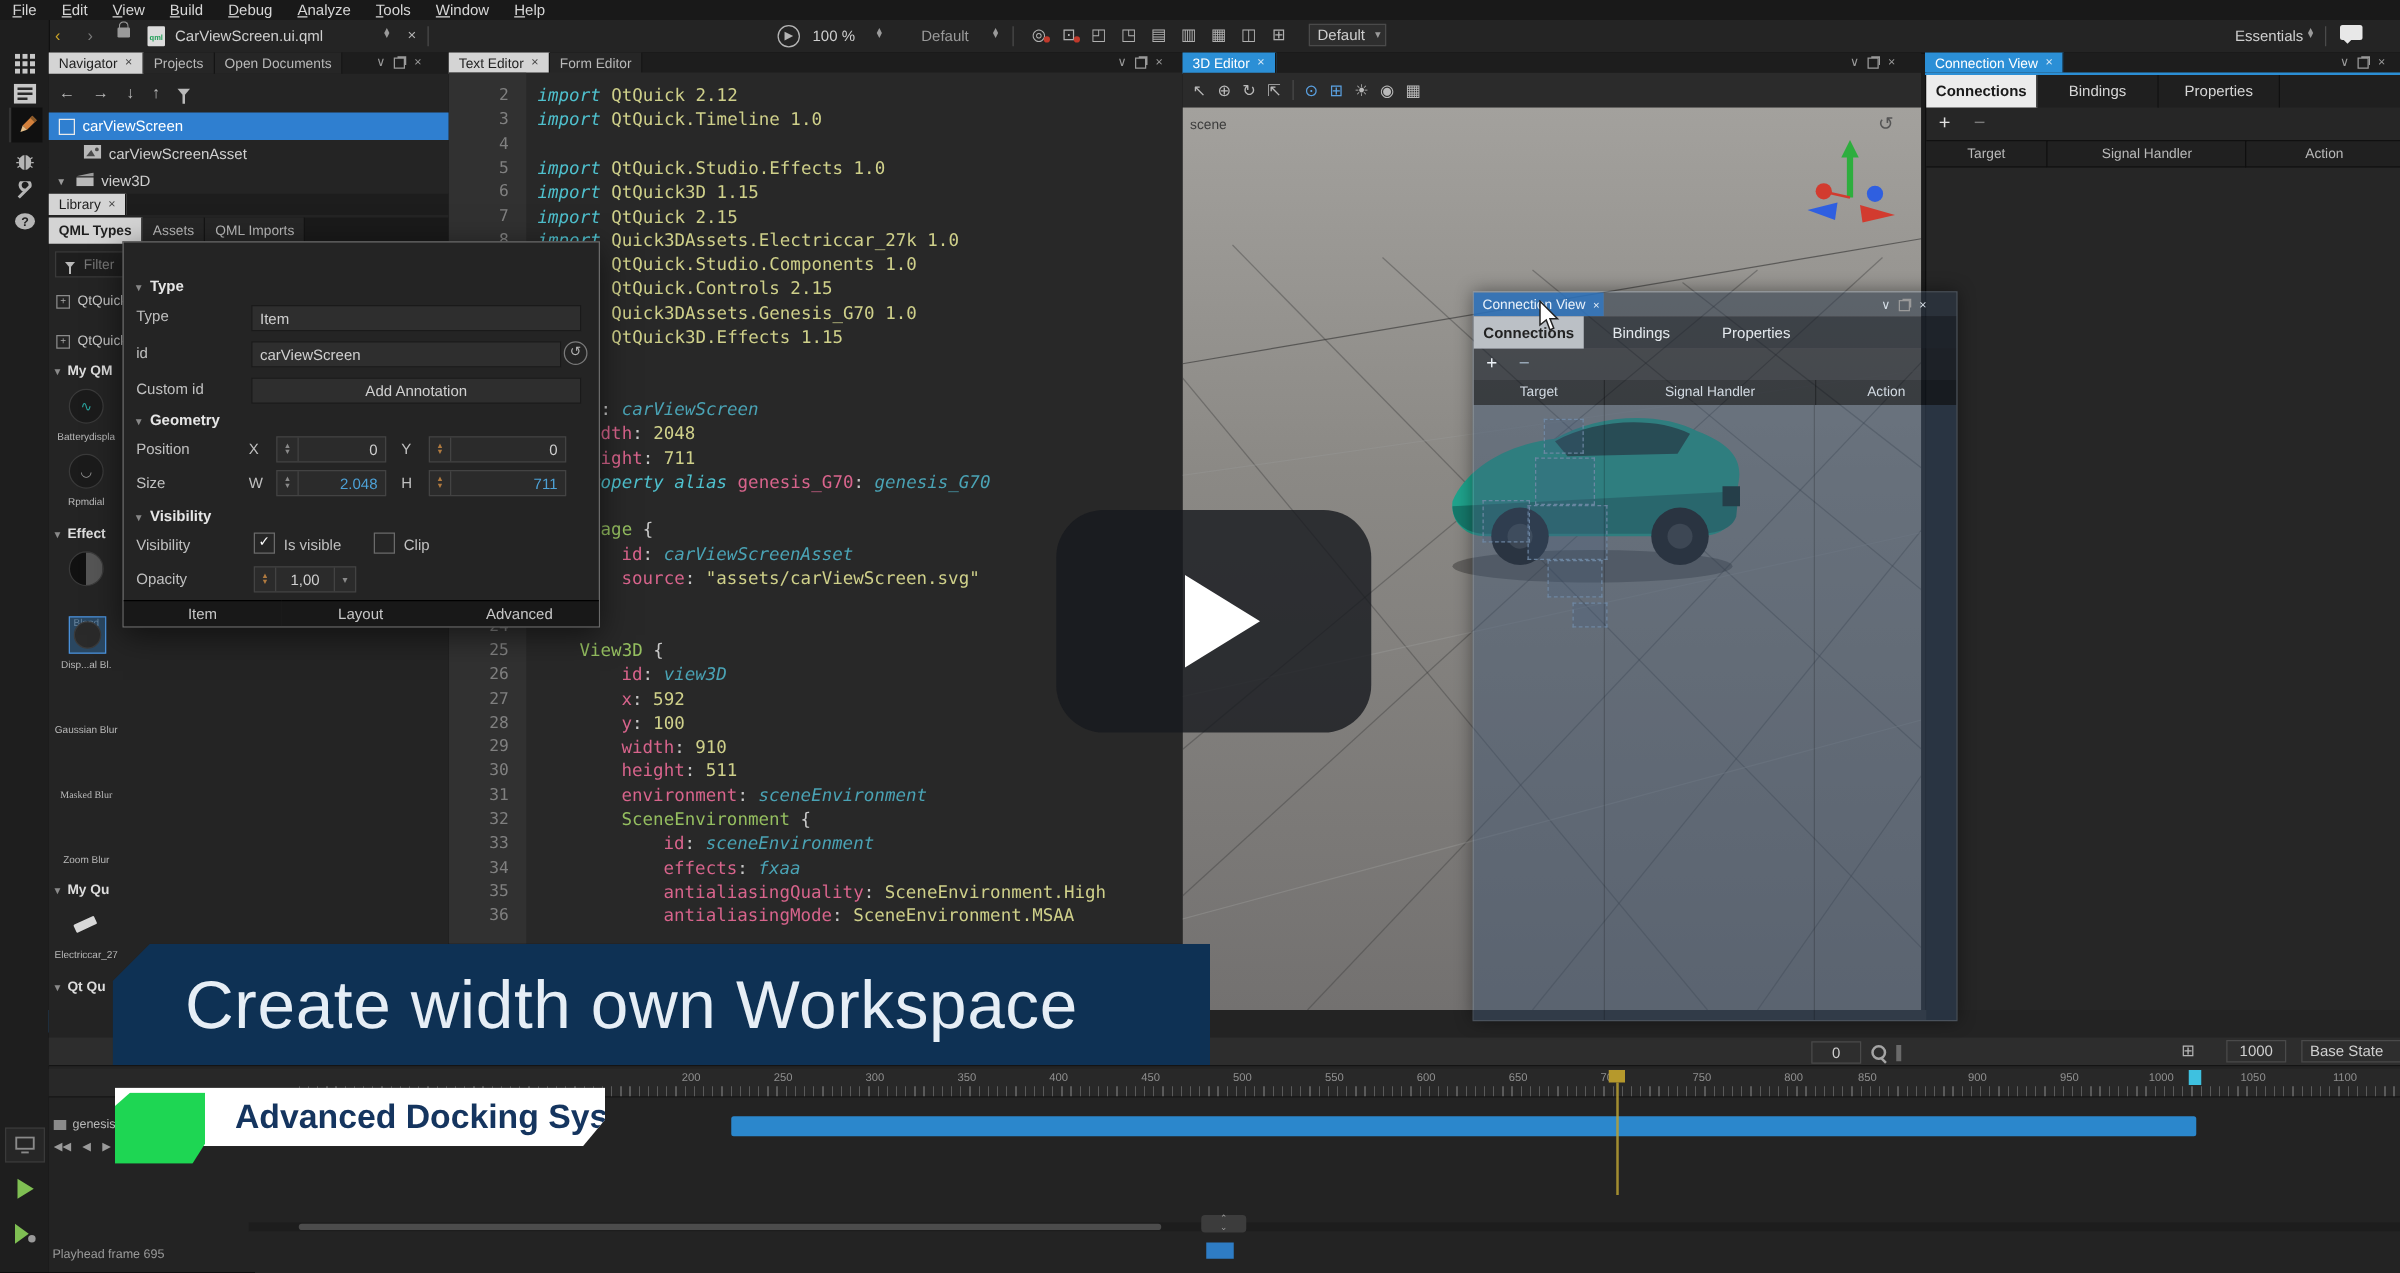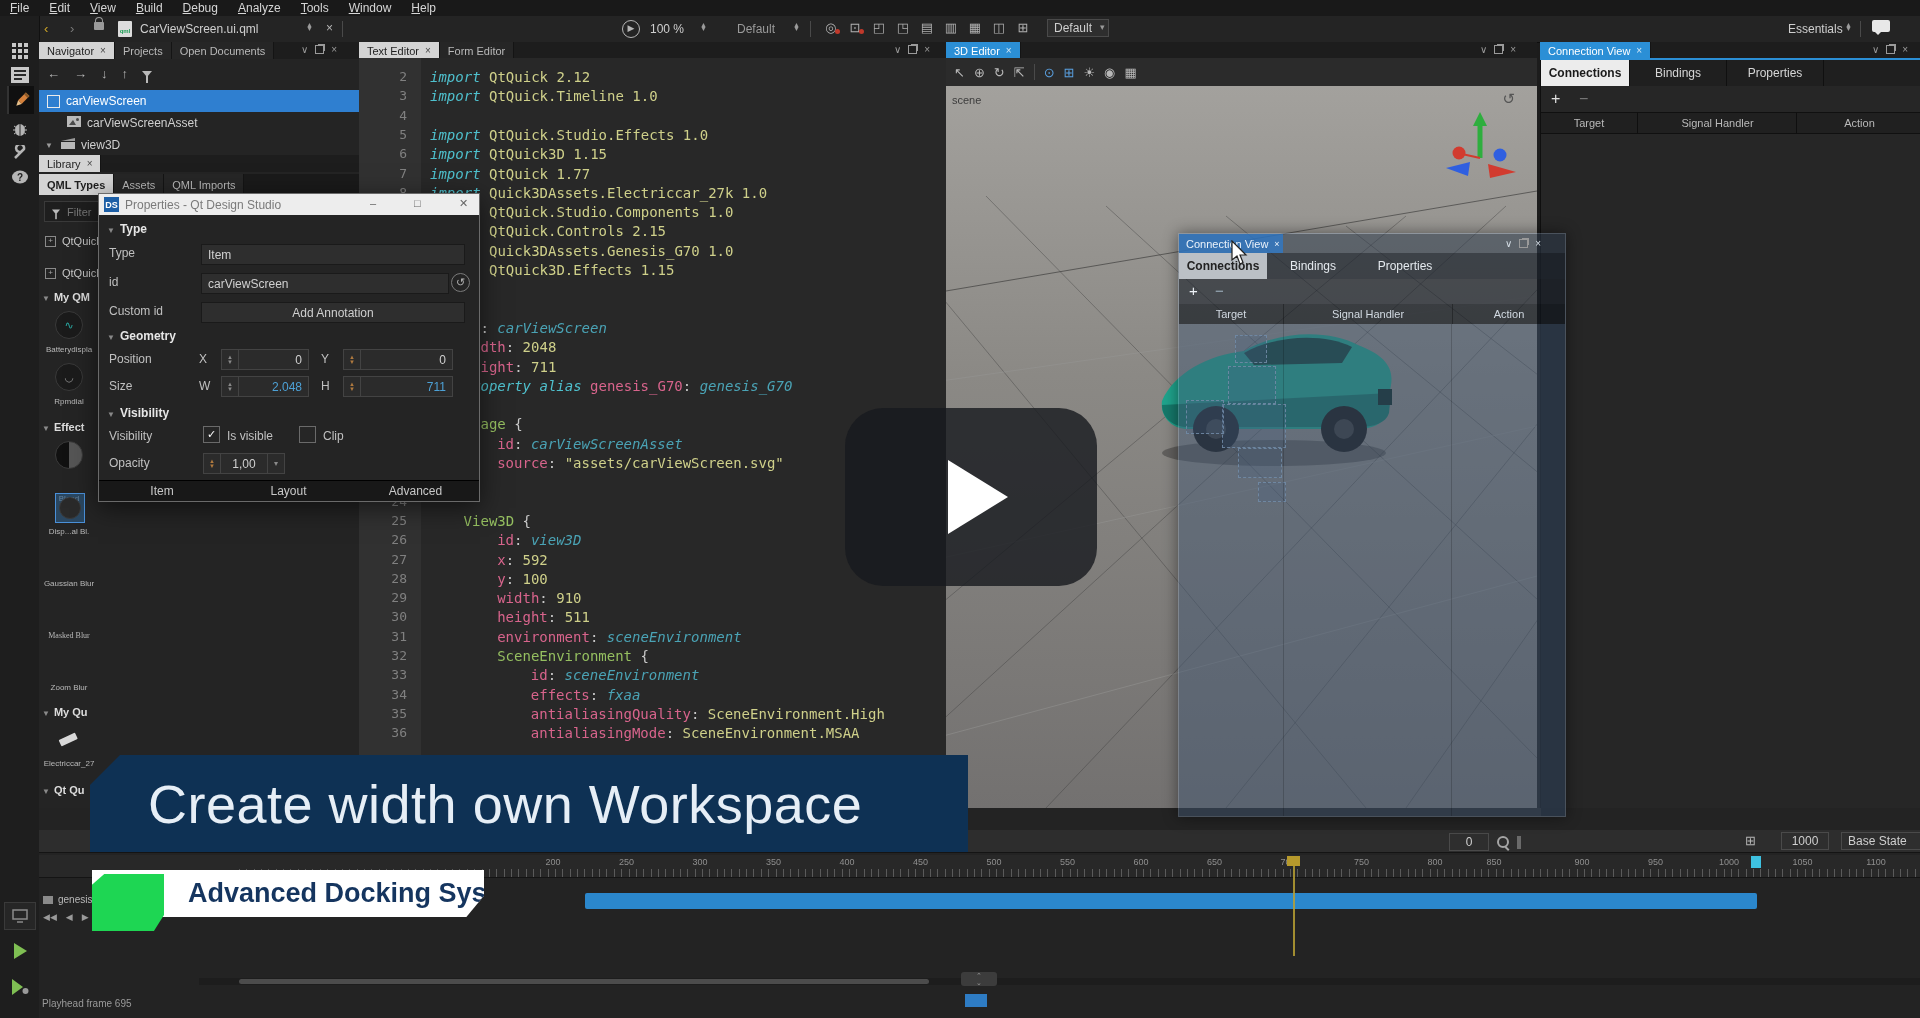--- a/index.html
+++ b/index.html
@@ -414,21 +414,21 @@
         <div class="lnum" style="top: 609.3px;">33</div>
         <div class="lnum" style="top: 628.6px;">34</div>
         <div class="lnum" style="top: 647.9px;">35</div>
         <div class="lnum" style="top: 667.2px;">36</div>
       </div>
     <div id="codelines">
         <div class="cline" style="top: 11px; left: 71px;"><span class="ck">import</span><span class="cm"> QtQuick 2.12</span></div>
         <div class="cline" style="top: 30.3px; left: 71px;"><span class="ck">import</span><span class="cm"> QtQuick.Timeline 1.0</span></div>
         <div class="cline" style="top: 68.9px; left: 71px;"><span class="ck">import</span><span class="cm"> QtQuick.Studio.Effects 1.0</span></div>
         <div class="cline" style="top: 88.2px; left: 71px;"><span class="ck">import</span><span class="cm"> QtQuick3D 1.15</span></div>
-        <div class="cline" style="top: 107.5px; left: 71px;"><span class="ck">import</span><span class="cm"> QtQuick 1.77</span></div>
+        <div class="cline" style="top: 107.5px; left: 71px;"><span class="ck">import</span><span class="cm"> QtQuick 2.15</span></div>
         <div class="cline" style="top: 126.8px; left: 71px;"><span class="ck">import</span><span class="cm"> Quick3DAssets.Electriccar_27k 1.0</span></div>
         <div class="cline" style="top: 146.1px; left: 71px;"><span class="ck">import</span><span class="cm"> QtQuick.Studio.Components 1.0</span></div>
         <div class="cline" style="top: 165.4px; left: 71px;"><span class="ck">import</span><span class="cm"> QtQuick.Controls 2.15</span></div>
         <div class="cline" style="top: 184.7px; left: 71px;"><span class="ck">import</span><span class="cm"> Quick3DAssets.Genesis_G70 1.0</span></div>
         <div class="cline" style="top: 204px; left: 71px;"><span class="ck">import</span><span class="cm"> QtQuick3D.Effects 1.15</span></div>
         <div class="cline" style="top: 242.6px; left: 71px;"><span class="ct">Item</span><span class="cp"> {</span></div>
         <div class="cline" style="top: 261.9px; left: 104.6px;"><span class="ca">id</span><span class="cp">: </span><span class="ci">carViewScreen</span></div>
         <div class="cline" style="top: 281.2px; left: 104.6px;"><span class="ca">width</span><span class="cp">: </span><span class="cn">2048</span></div>
         <div class="cline" style="top: 300.5px; left: 104.6px;"><span class="ca">height</span><span class="cp">: </span><span class="cn">711</span></div>
         <div class="cline" style="top: 319.8px; left: 104.6px;"><span class="ck">property alias</span><span class="cp"> </span><span class="ca">genesis_G70</span><span class="cp">: </span><span class="ci">genesis_G70</span></div>
@@ -649,27 +649,20 @@
       <span style="flex:1;display:flex;align-items:center;justify-content:center;">Action</span>
     </div>
     <div style="position:absolute;left:0;top:90px;width:100%;bottom:0;background:rgba(64,86,112,.48);">
       <div style="position:absolute;left:104px;top:0;bottom:0;width:1px;background:rgba(0,0,0,.18);"></div>
       <div style="position:absolute;left:272px;top:0;bottom:0;width:1px;background:rgba(0,0,0,.18);"></div>
       <div style="position:absolute;right:0;top:0;bottom:0;width:24px;background:rgba(30,42,58,.45);"></div>
     </div>
   </div>
 
   <div class="abs" id="propdlg">
-    <div class="titlebar">
-      <span class="dslogo">DS</span>
-      <span>Properties - Qt Design Studio</span>
-      <span class="dlg-btn" style="left:271px;">–</span>
-      <span class="dlg-btn" style="left:315px;">□</span>
-      <span class="dlg-btn" style="left:360px;">✕</span>
-    </div>
     <div class="sect" style="top:28px;"><span class="car">▼</span><span>Type</span></div>
     <span class="flabel" style="top:52px;">Type</span>
     <div class="ffield" style="left:102px;top:50px;width:250px;">
         <span>Item</span>
       </div>
     <span class="flabel" style="top:81px;">id</span>
     <div class="ffield" style="left:102px;top:79px;width:234px;">
         <span>carViewScreen</span>
       </div>
     <span style="position:absolute;left:352px;top:79px;width:17px;height:17px;border:1px solid #7a7a7a;border-radius:50%;text-align:center;line-height:16px;font-size:11px;color:#b5b5b5;">↺</span>

